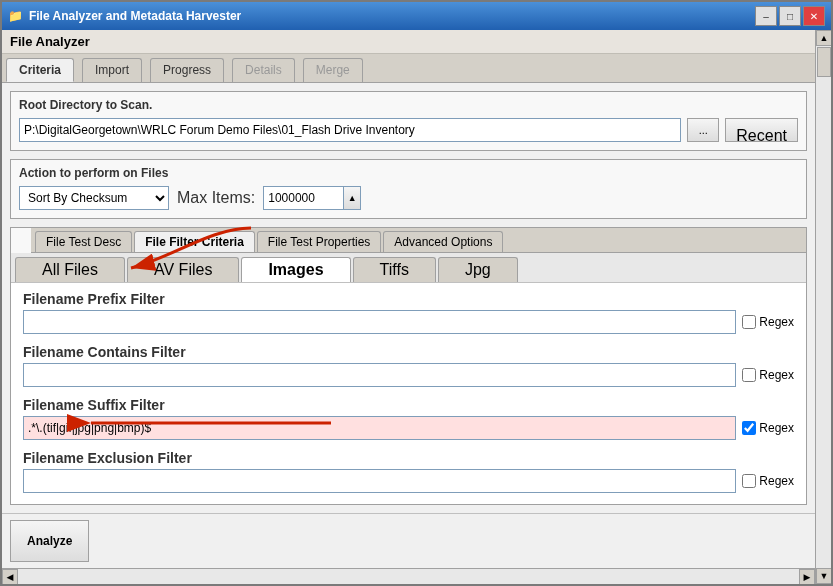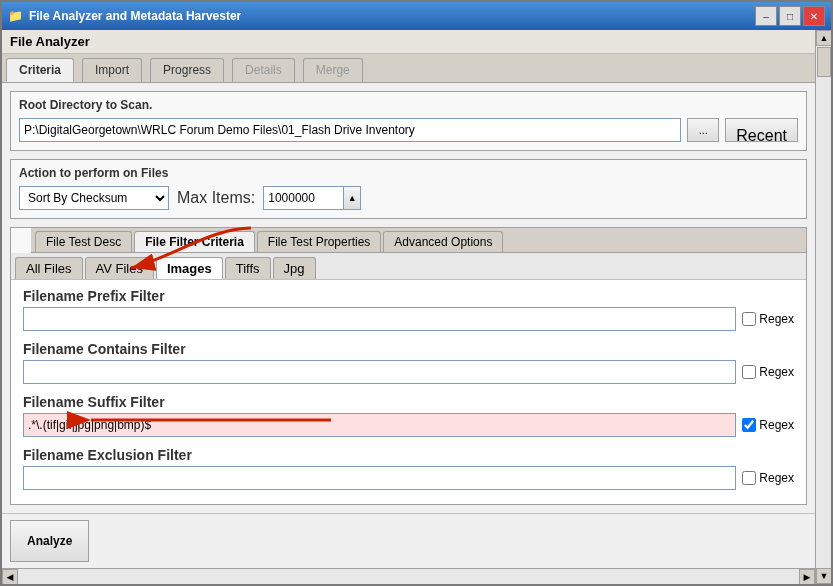--- a/index.html
+++ b/index.html
@@ -223,26 +223,26 @@
     }
 
     .sub-tabs-bar {
       display: flex;
       padding: 4px 4px 0 4px;
       gap: 2px;
       border-bottom: 1px solid #c0c0c0;
       background: #e8e8e8;
     }
     .sub-tab {
-      padding: 3px 10px;
+      padding: 3px 26px;
       background: #d4d0c8;
       border: 1px solid #a0a0a0;
       border-bottom: none;
       cursor: pointer;
-      font-size: 13px;
+      font-size: 16px;
       border-radius: 3px 3px 0 0;
     }
     .sub-tab.active {
       background: white;
       font-weight: bold;
     }
 
     .filter-content {
       padding: 8px 12px;
       display: flex;

